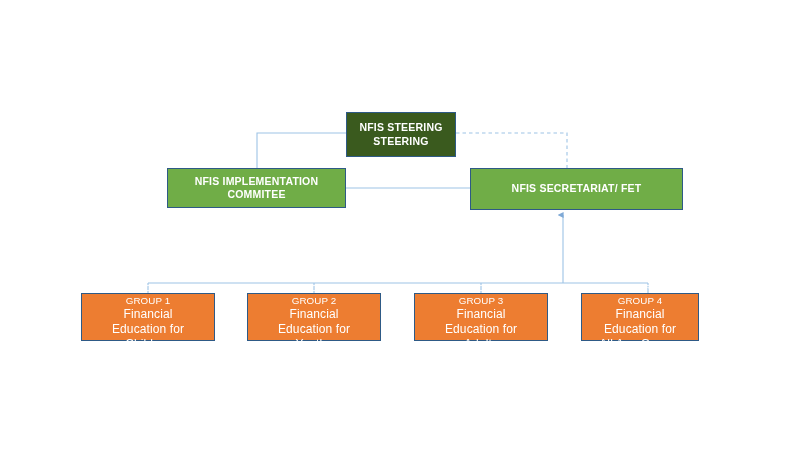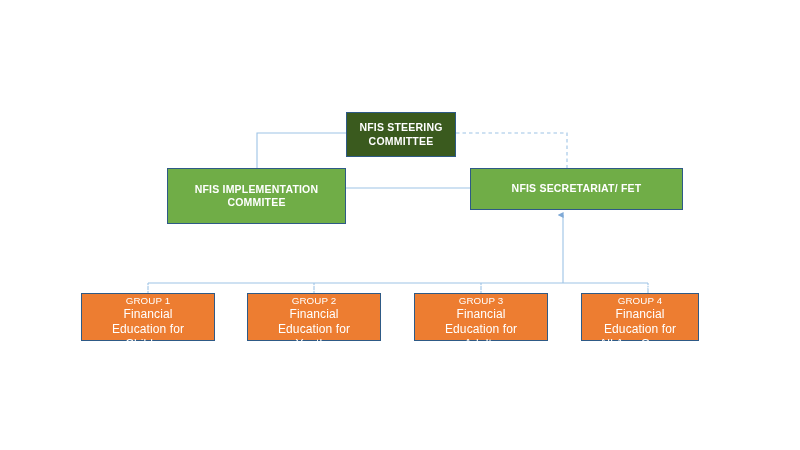--- a/index.html
+++ b/index.html
@@ -94,24 +94,24 @@
     <path d="M148,283 L148,293" fill="none" stroke="#9DC3E6" stroke-width="1.1"></path>
     <path d="M314,283 L314,293" fill="none" stroke="#9DC3E6" stroke-width="1.1"></path>
     <path d="M481,283 L481,293" fill="none" stroke="#9DC3E6" stroke-width="1.1"></path>
     <path d="M648,283 L648,293" fill="none" stroke="#9DC3E6" stroke-width="1.1"></path>
 
     <path d="M563,283 L563,215" fill="none" stroke="#9DC3E6" stroke-width="1.1" marker-end="url(#arrow-up)"></path>
   </svg>
 
   <div class="node node-steering" style="left:346px; top:112px; width:110px; height:45px;">
     <span class="node-line">NFIS STEERING</span>
-    <span class="node-line">COMMITTEE</span>
+    <span class="node-line">STEERING</span>
   </div>
 
-  <div class="node node-green" style="left:167px; top:168px; width:179px; height:56px;">
+  <div class="node node-green" style="left:167px; top:168px; width:179px; height:40px;">
     <span class="node-line">NFIS IMPLEMENTATION</span>
     <span class="node-line">COMMITEE</span>
   </div>
 
   <div class="node node-green" style="left:470px; top:168px; width:213px; height:42px;">
     <span class="node-line">NFIS SECRETARIAT/ FET</span>
   </div>
 
   <div class="node node-orange" style="left:81px; top:293px; width:134px; height:48px;">
     <span class="swg-title">SUB WORKING GROUP 1</span>

